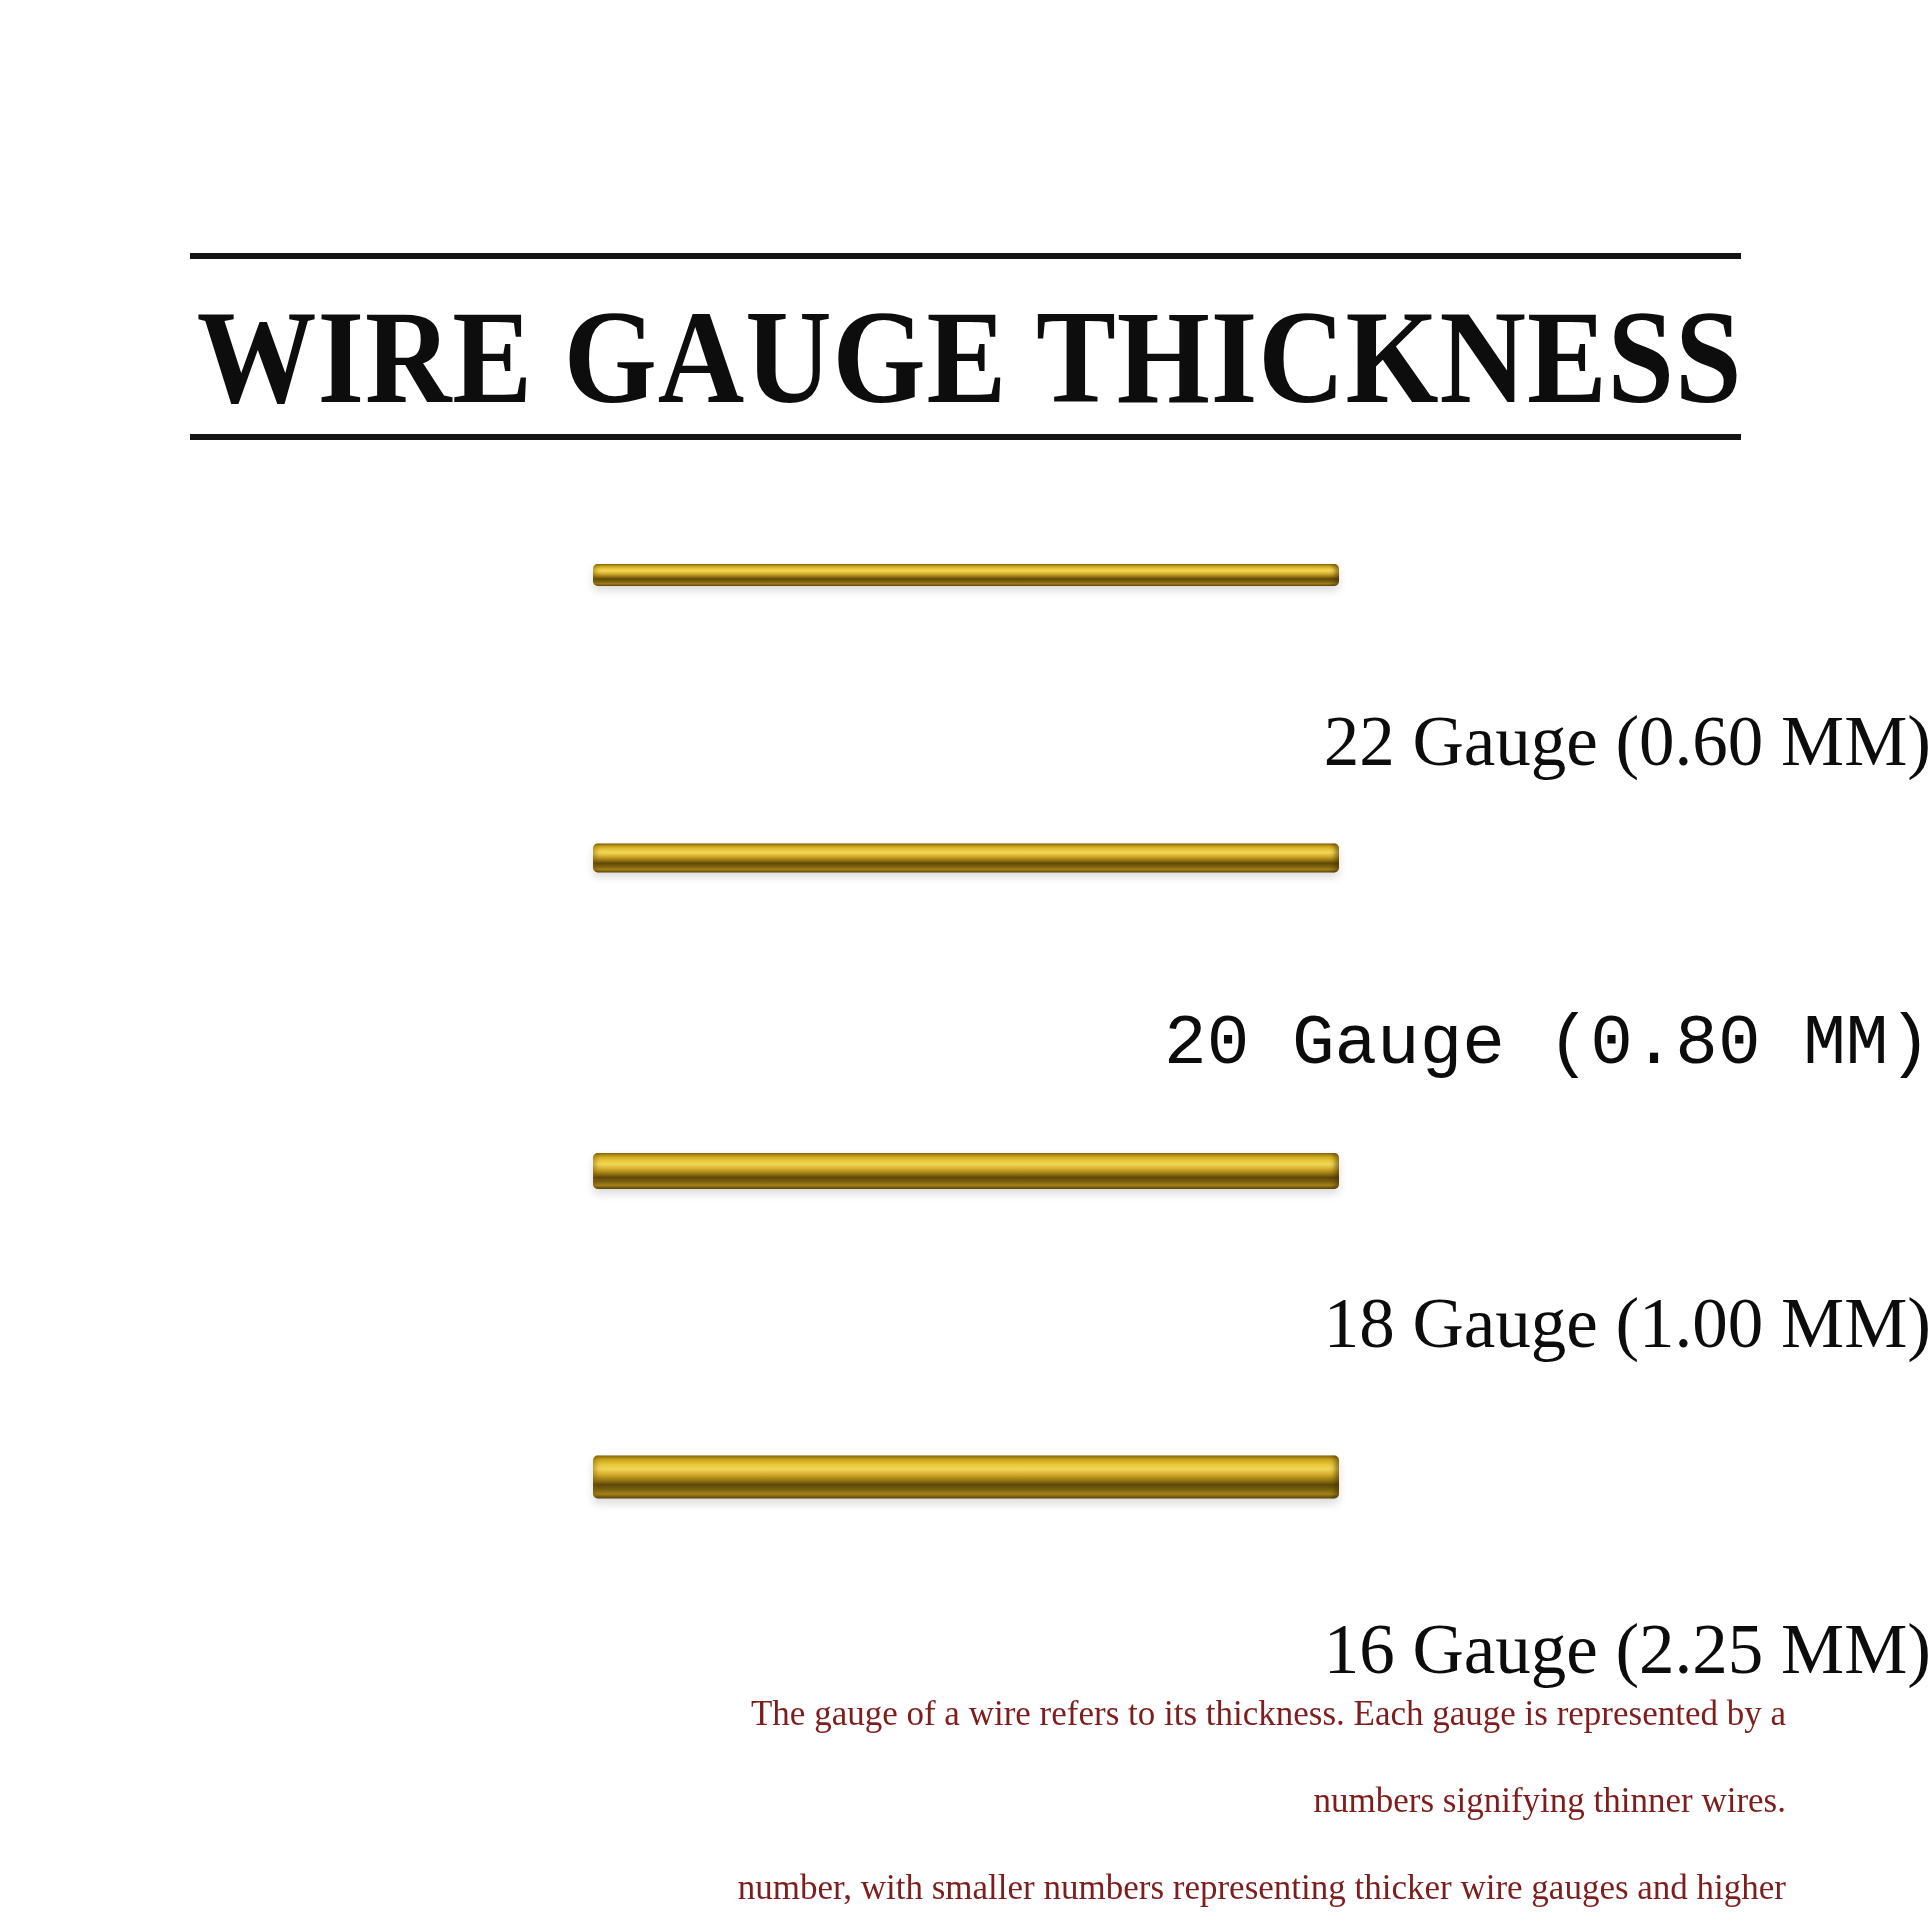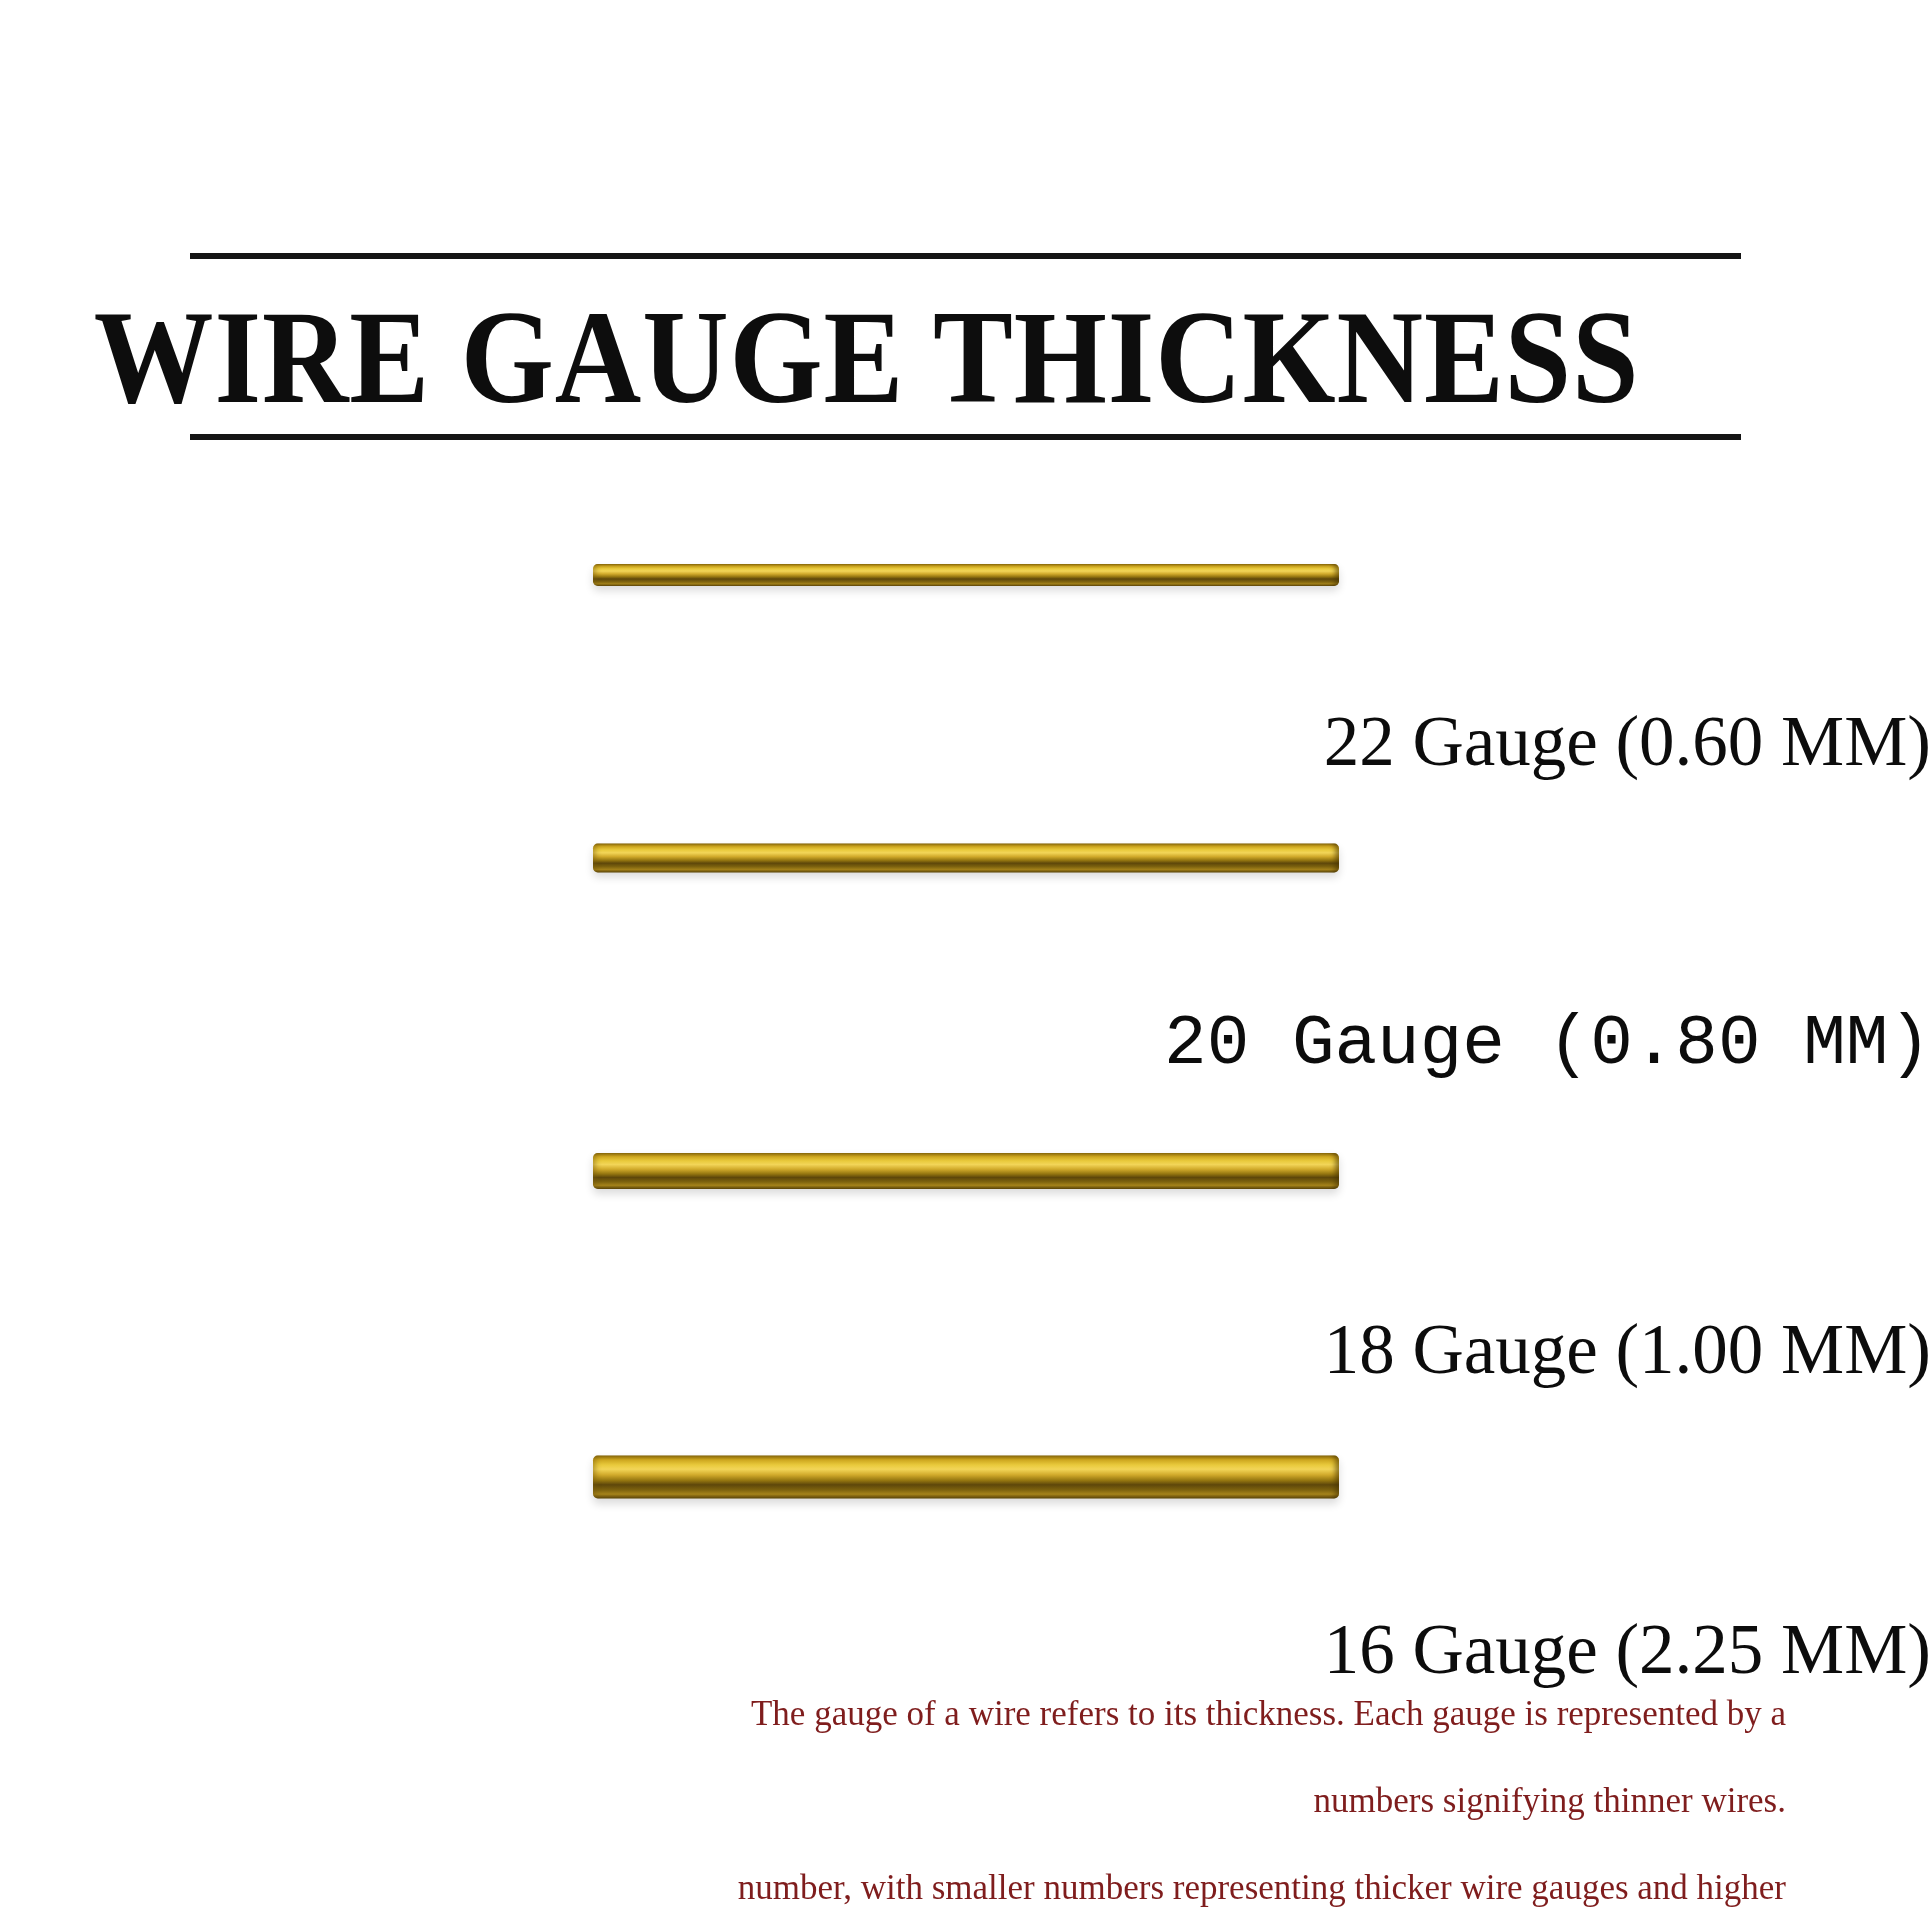--- a/index.html
+++ b/index.html
@@ -26,20 +26,21 @@
     background: #151515;
   }
   .rule-top { top: 253px; }
   .rule-bottom { top: 434px; }
 
   .title {
     position: absolute;
     top: 280px;
     left: 8px;
     right: 0;
+    text-align: center;
     font-size: 133px;
     font-weight: bold;
     letter-spacing: 1px;
     white-space: nowrap;
     color: #0d0d0d;
   }
   .title .squeeze {
     display: inline-block;
     transform: scaleX(0.9);
     transform-origin: center;
@@ -70,21 +71,21 @@
     right: 0;
     text-align: right;
     font-size: 71px;
     line-height: 1.107;
     white-space: nowrap;
     color: #0c0c0c;
     margin-top: 36px;
   }
   .label-1 { top: 666px; }
   .label-2 { top: 969px; font-family: Liberation Mono, monospace; }
-  .label-3 { top: 1274px; }
+  .label-3 { top: 1248px; }
   .label-4 { top: 1574px; }
 
   
   .footer {
     position: absolute;
     top: 1670px;
     left: 145px;
     width: 1641px;
     text-align: right;
     font-size: 35px;

